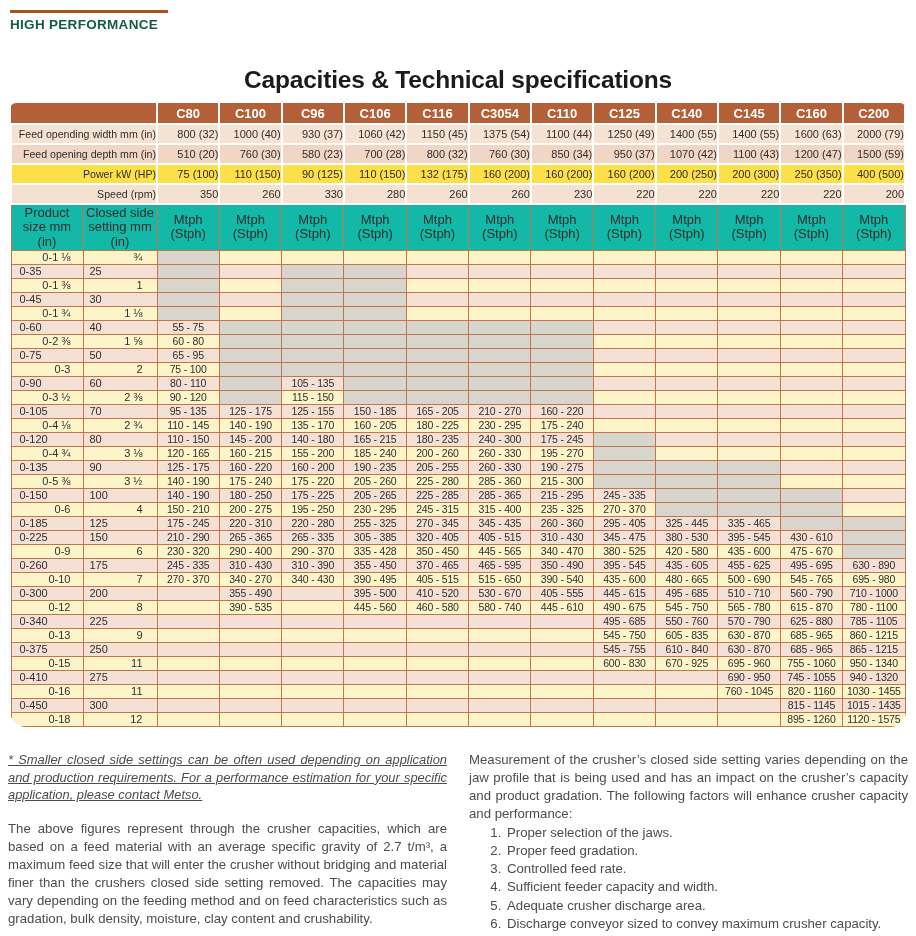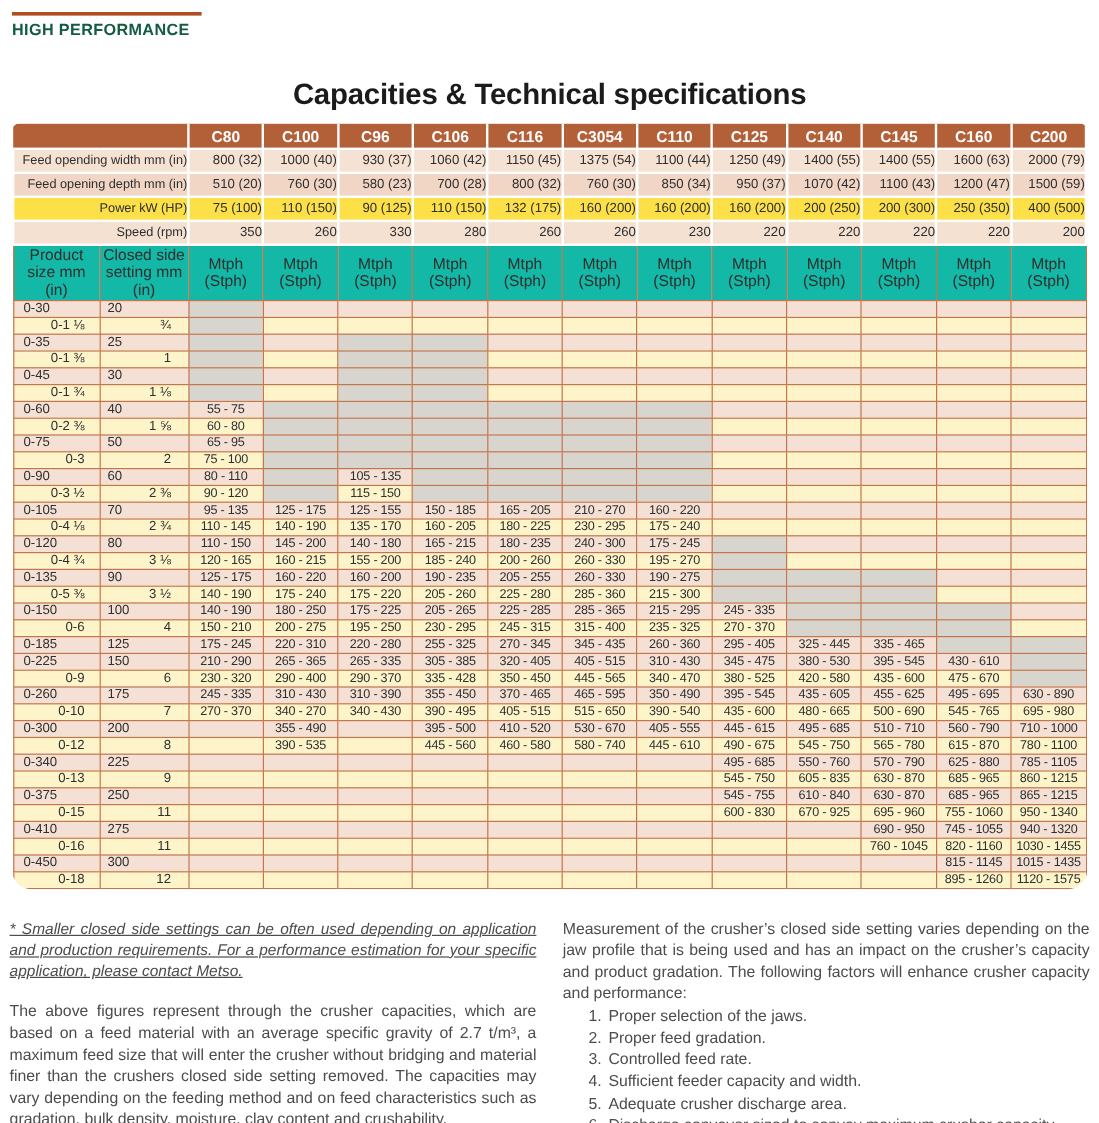--- a/index.html
+++ b/index.html
@@ -167,36 +167,20 @@
           <td>Mtph (Stph)</td>
           <td>Mtph (Stph)</td>
           <td>Mtph (Stph)</td>
           <td>Mtph (Stph)</td>
           <td>Mtph (Stph)</td>
           <td>Mtph (Stph)</td>
           <td>Mtph (Stph)</td>
         </tr>
     </tbody>
     <tbody class="data" id="data-body">
-        <tr class="metric">
-          <td class="size">0-30</td>
-          <td class="css">20</td>
-          <td class="cell gray"></td>
-          <td class="cell"></td>
-          <td class="cell"></td>
-          <td class="cell"></td>
-          <td class="cell"></td>
-          <td class="cell"></td>
-          <td class="cell"></td>
-          <td class="cell"></td>
-          <td class="cell"></td>
-          <td class="cell"></td>
-          <td class="cell"></td>
-          <td class="cell"></td>
-        </tr>
         <tr class="inch">
           <td class="size">0-1 ⅛</td>
           <td class="css">¾</td>
           <td class="cell gray"></td>
           <td class="cell"></td>
           <td class="cell"></td>
           <td class="cell"></td>
           <td class="cell"></td>
           <td class="cell"></td>
           <td class="cell"></td>

